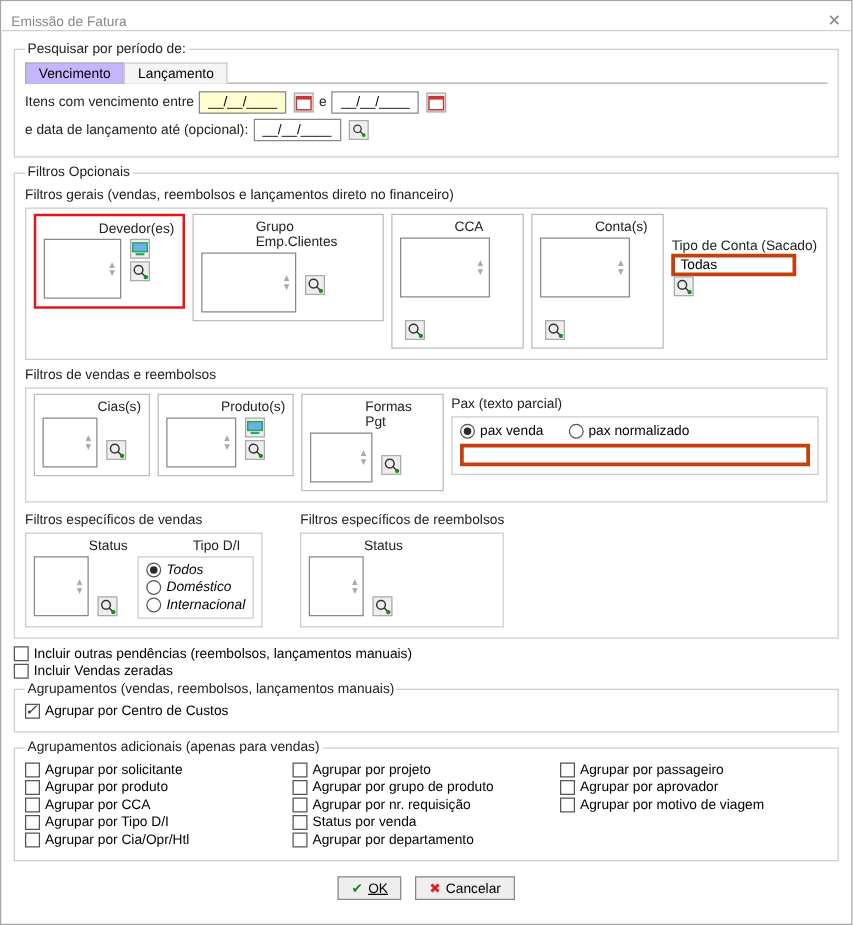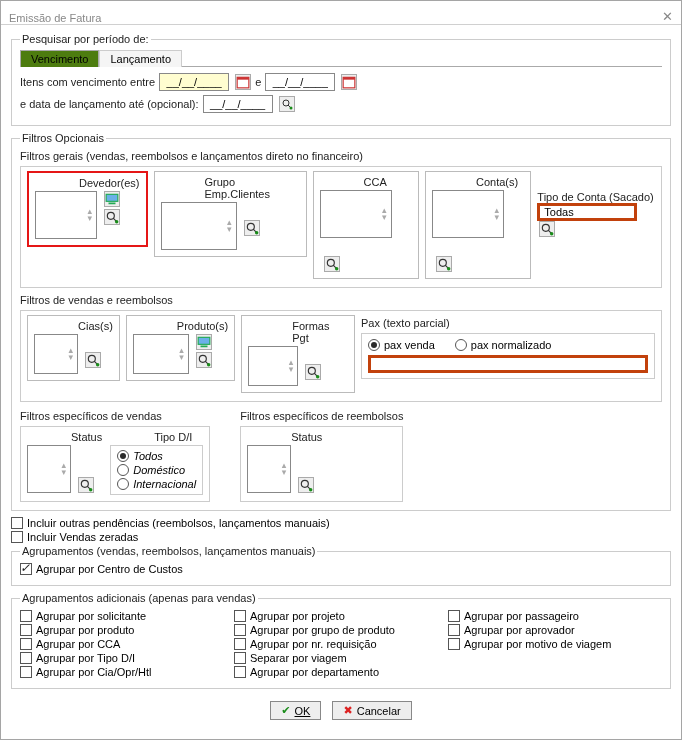--- a/index.html
+++ b/index.html
@@ -4,21 +4,21 @@
 <style>
 * { box-sizing: border-box; font-family: "Segoe UI", Tahoma, sans-serif; font-size: 11px; }
 body { margin: 0; background: #fff; width: 682px; height: 740px; border: 1px solid #a5a5a5; }
 .titlebar { background: #fff; height: 24px; display: flex; align-items: flex-end; padding: 0 8px; border-bottom: 1px solid #d0d0d0; color: #888; }
 .titlebar .ttl { flex: 1; }
 .close-x { font-size: 13px; color: #888; }
 .content { padding: 6px 10px 8px 10px; }
 fieldset { border: 1px solid #ccc; margin: 2px 0 6px 0; padding: 4px 8px 8px 8px; }
 fieldset > legend { color: #222; padding: 0 2px; }
 .tabs { display: flex; border-bottom: 1px solid #aaa; margin-bottom: 6px; }
-.tab { padding: 2px 10px; border: 1px solid #aaa; border-bottom: none; background: #4d7c0f; position: relative; top: 1px; }
+.tab { padding: 2px 10px; border: 1px solid #aaa; border-bottom: none; background: #c4b5fd; position: relative; top: 1px; }
 .tab.inactive { background: #f5f5f5; border-color: #ccc; }
 .label { color: #222; }
 .date-in { width: 70px; text-align: center; background: #fffdd0; border: 1px solid #888; display: inline-block; height: 18px; line-height: 16px; }
 .date-in.plain { background: #fff; }
 .icon-btn { width: 16px; height: 16px; display: inline-flex; align-items: center; justify-content: center; border: 1px solid #aaa; margin-left: 2px; background: #eee; }
 .icon-find { position: relative; }
 .icon-find svg { width: 12px; height: 12px; }
 .row { display: flex; align-items: center; gap: 4px; margin: 4px 0; flex-wrap: wrap; }
 .panel { border: 1px solid #bbb; display: inline-block; padding: 4px 6px 6px 6px; vertical-align: top; margin-right: 4px; margin-bottom: 4px; }
 .panel.hl { border: 2px solid #e51616; }
@@ -340,21 +340,21 @@
         <div class="chk">
             <i></i>
             <span>Agrupar por grupo de produto</span>
           </div>
         <div class="chk">
             <i></i>
             <span>Agrupar por nr. requisição</span>
           </div>
         <div class="chk">
             <i></i>
-            <span>Separar por viagem</span>
+            <span>Status por venda</span>
           </div>
         <div class="chk">
             <i></i>
             <span>Agrupar por departamento</span>
           </div>
       </div>
       <div class="col">
         <div class="chk">
             <i></i>
             <span>Agrupar por passageiro</span>

